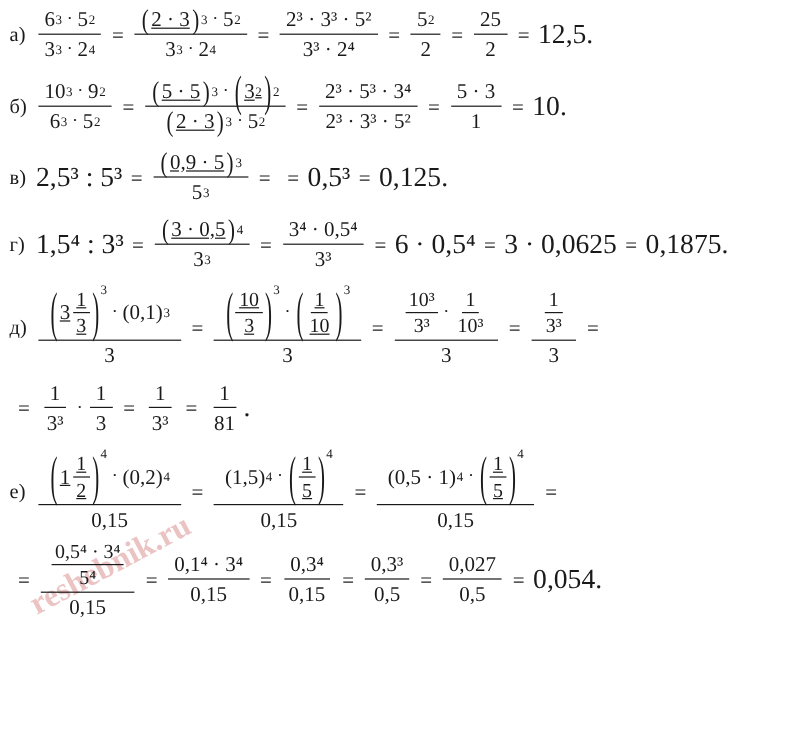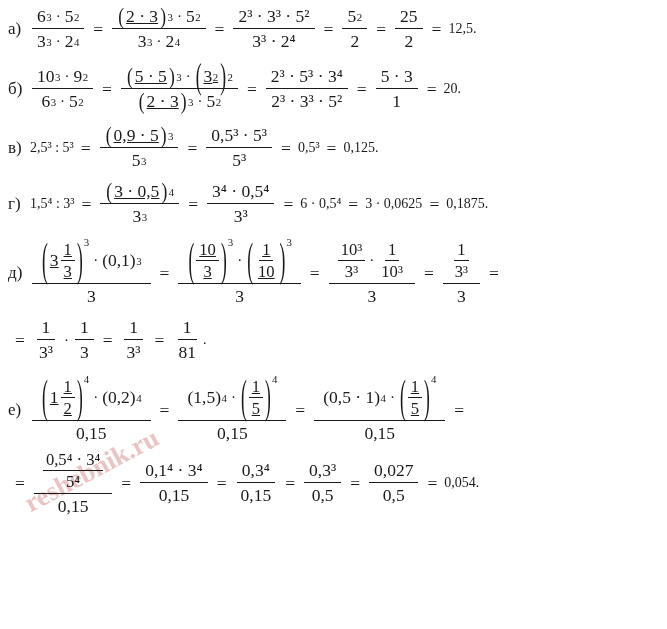--- a/index.html
+++ b/index.html
@@ -60,21 +60,21 @@
     display: inline-block;
     width: 22px;
     flex: 0 0 auto;
     font-size: 17px;
   }
   .eq {
     padding: 0 7px;
     font-size: 17.5px;
   }
   .plain {
-    font-size: 14px;
+    font-size: 23px;
   }
   
   .frac {
     display: inline-flex;
     flex-direction: column;
     align-items: center;
     vertical-align: middle;
     margin: 0 2px;
   }
   .frac > .num {
@@ -294,21 +294,21 @@
       </span>
 
       <span class="eq">=</span>
 
       <span class="frac">
         <span class="num">5 · 3</span>
         <span class="den">1</span>
       </span>
 
       <span class="eq">=</span>
-      <span class="plain">20.</span>
+      <span class="plain">10.</span>
     </div>
 
     <div class="line l3">
       <span class="label">в)</span>
       <span class="plain">2,5³ : 5³</span>
 
       <span class="eq">=</span>
 
       <span class="frac">
         <span class="num">
@@ -320,24 +320,20 @@
             <sup class="exp">3</sup>
         </span>
         <span class="den">
           <span>5</span>
             <sup class="exp">3</sup>
         </span>
       </span>
 
       <span class="eq">=</span>
 
-      <span class="frac">
-        <span class="num">0,5³ · 5³</span>
-        <span class="den">5³</span>
-      </span>
 
       <span class="eq">=</span>
       <span class="plain">0,5³</span>
       <span class="eq">=</span>
       <span class="plain">0,125.</span>
     </div>
 
     <div class="line l4">
       <span class="label">г)</span>
       <span class="plain">1,5⁴ : 3³</span>

